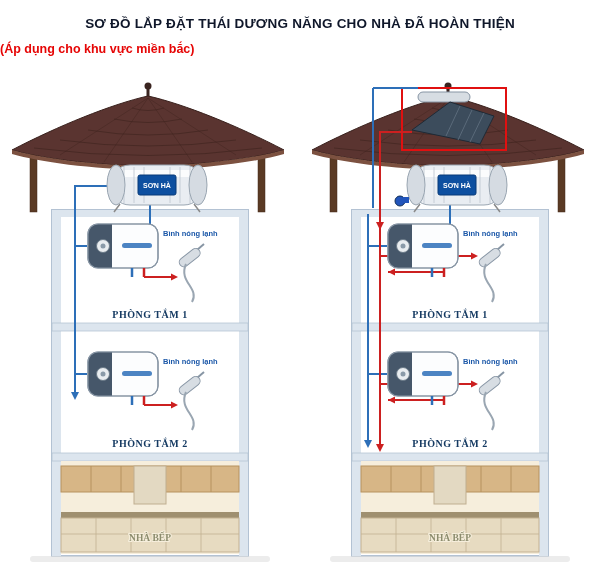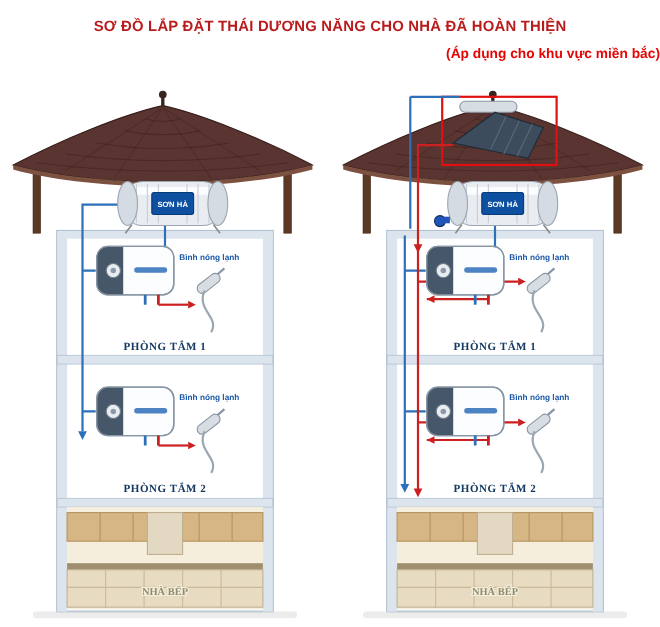--- a/index.html
+++ b/index.html
@@ -2,24 +2,24 @@
 <html><head>
 <meta charset="utf-8">
 <style>
   html,body{margin:0;padding:0;}
   body{
     width:600px;height:570px;position:relative;overflow:hidden;
     background:#ffffff;font-family:"Liberation Sans",sans-serif;
   }
   .title{
     position:absolute;top:16px;left:0;width:600px;text-align:center;
-    color:#b91c1c;font-weight:bold;font-size:13.5px;letter-spacing:.2px;
+    color:#0f172a;font-weight:bold;font-size:13.5px;letter-spacing:.2px;
   }
   .subtitle{
-    position:absolute;top:42px;left:0;width:600px;text-align:right;
+    position:absolute;top:42px;left:0;width:600px;text-align:left;
     color:#e60505;font-weight:bold;font-size:12.5px;
   }
   svg{position:absolute;top:0;left:0;}
   .room-label{font-family:"Liberation Serif",serif;font-weight:bold;font-size:10px;fill:#153a62;letter-spacing:.5px;}
   .heater-label{font-family:"Liberation Sans",sans-serif;font-weight:bold;font-size:7.5px;fill:#1a57a8;}
   .brand-label{font-family:"Liberation Sans",sans-serif;font-weight:bold;font-size:7px;fill:#ffffff;}
   .kitchen-label{font-family:"Liberation Serif",serif;font-weight:bold;font-size:9.5px;fill:#8c8c6d;paint-order:stroke;stroke:#f6eedc;stroke-width:2px;}
 </style>
 </head>
 <body>

